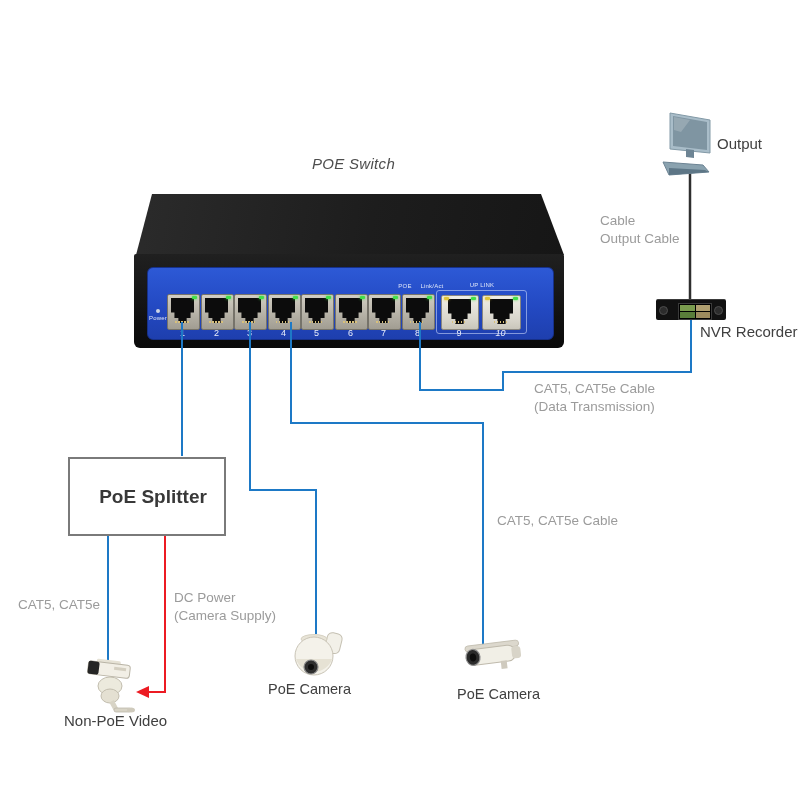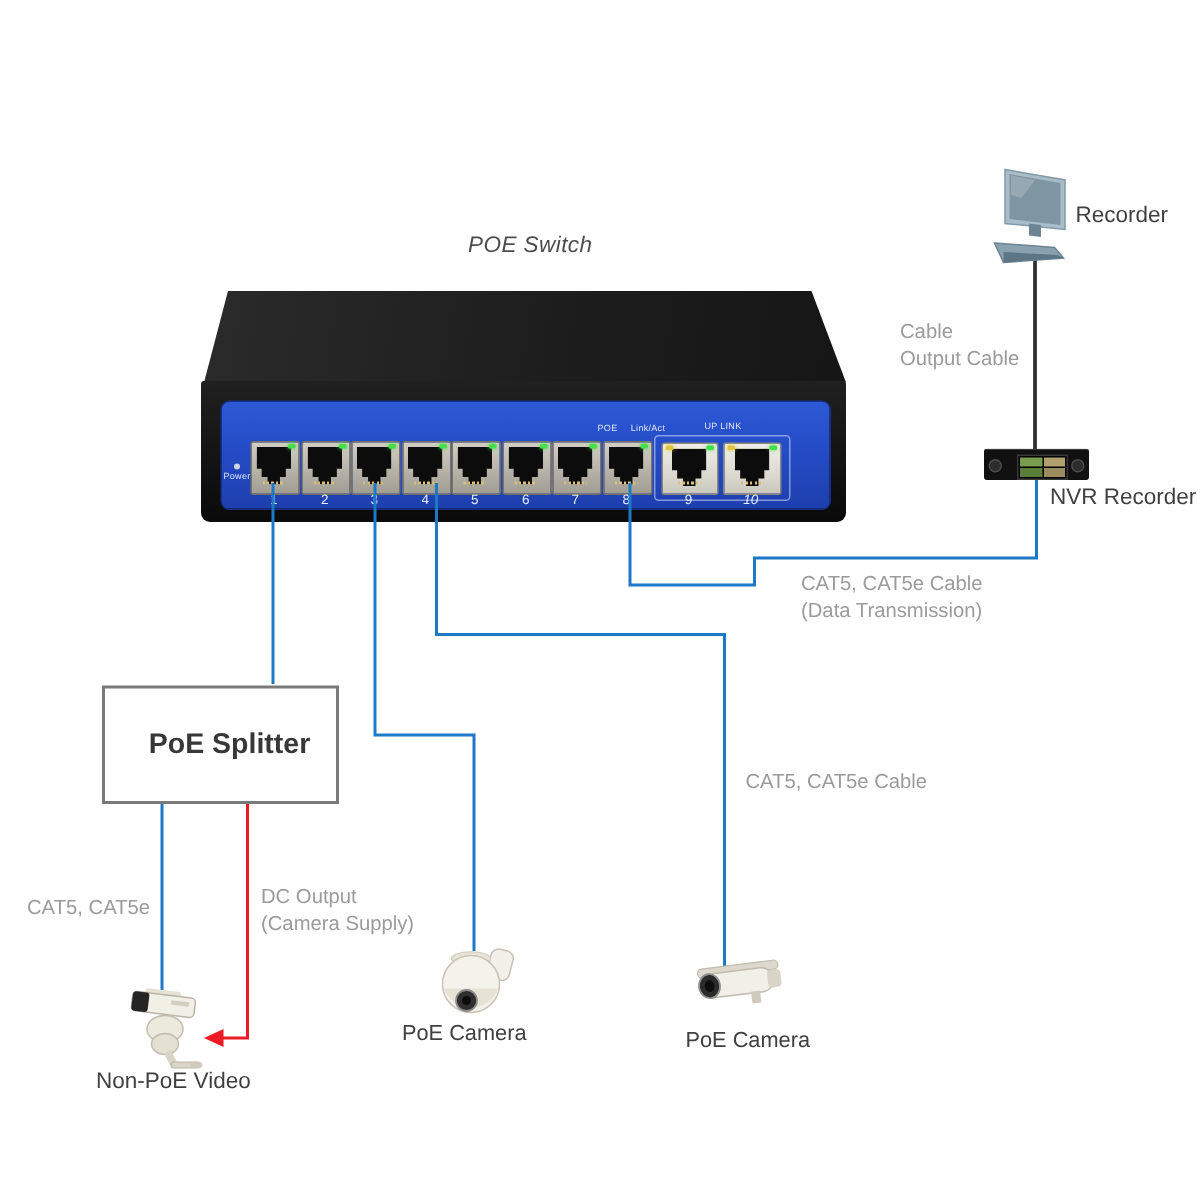--- a/index.html
+++ b/index.html
@@ -153,21 +153,21 @@
   </svg>
 
   <svg class="abs" style="left:645px;top:104px;" width="92" height="76" viewBox="0 0 92 76">
     <polygon points="25,9 65,16 65,49 25,45" fill="#a9bdc9" stroke="#8299a6" stroke-width="1"></polygon>
     <polygon points="28,12 62,18 62,46 28,42" fill="#7f95a2"></polygon>
     <polygon points="29,13 45,16 36,28 29,26" fill="rgba(255,255,255,0.18)"></polygon>
     <polygon points="41,45 49,46 49,54 41,53" fill="#6d8494"></polygon>
     <polygon points="18,58 58,61 64,68 24,71" fill="#8aa2af" stroke="#6d8494" stroke-width="1"></polygon>
     <polygon points="24,64 60,66 64,68 24,71" fill="#5d7686"></polygon>
   </svg>
-  <div class="abs devlabel" style="left:717px;top:135px;">Recorder</div>
+  <div class="abs devlabel" style="left:717px;top:135px;">Output</div>
 
   <div class="abs nvr">
     <span class="screw" style="left:3px;"></span>
     <span class="screw" style="right:3px;"></span>
     <span class="screen">
       <i style="background:#7a9c4e;"></i>
         <i style="background:#b0a070;"></i>
       <i style="background:#5a7e3a;"></i>
         <i style="background:#9c8b5e;"></i>
     </span>
@@ -225,17 +225,17 @@
     <div>(Data Transmission)</div>
   </div>
 
   <div class="abs graylabel" style="left:497px;top:512px;">
     <div>CAT5, CAT5e Cable</div>
   </div>
 
   <div class="abs graylabel" style="left:18px;top:596px;">CAT5, CAT5e</div>
 
   <div class="abs graylabel" style="left:174px;top:589px;">
-    <div>DC Output</div>
+    <div>DC Power</div>
     <div>(Camera Supply)</div>
   </div>
 
 </div>
 
 </body></html>

